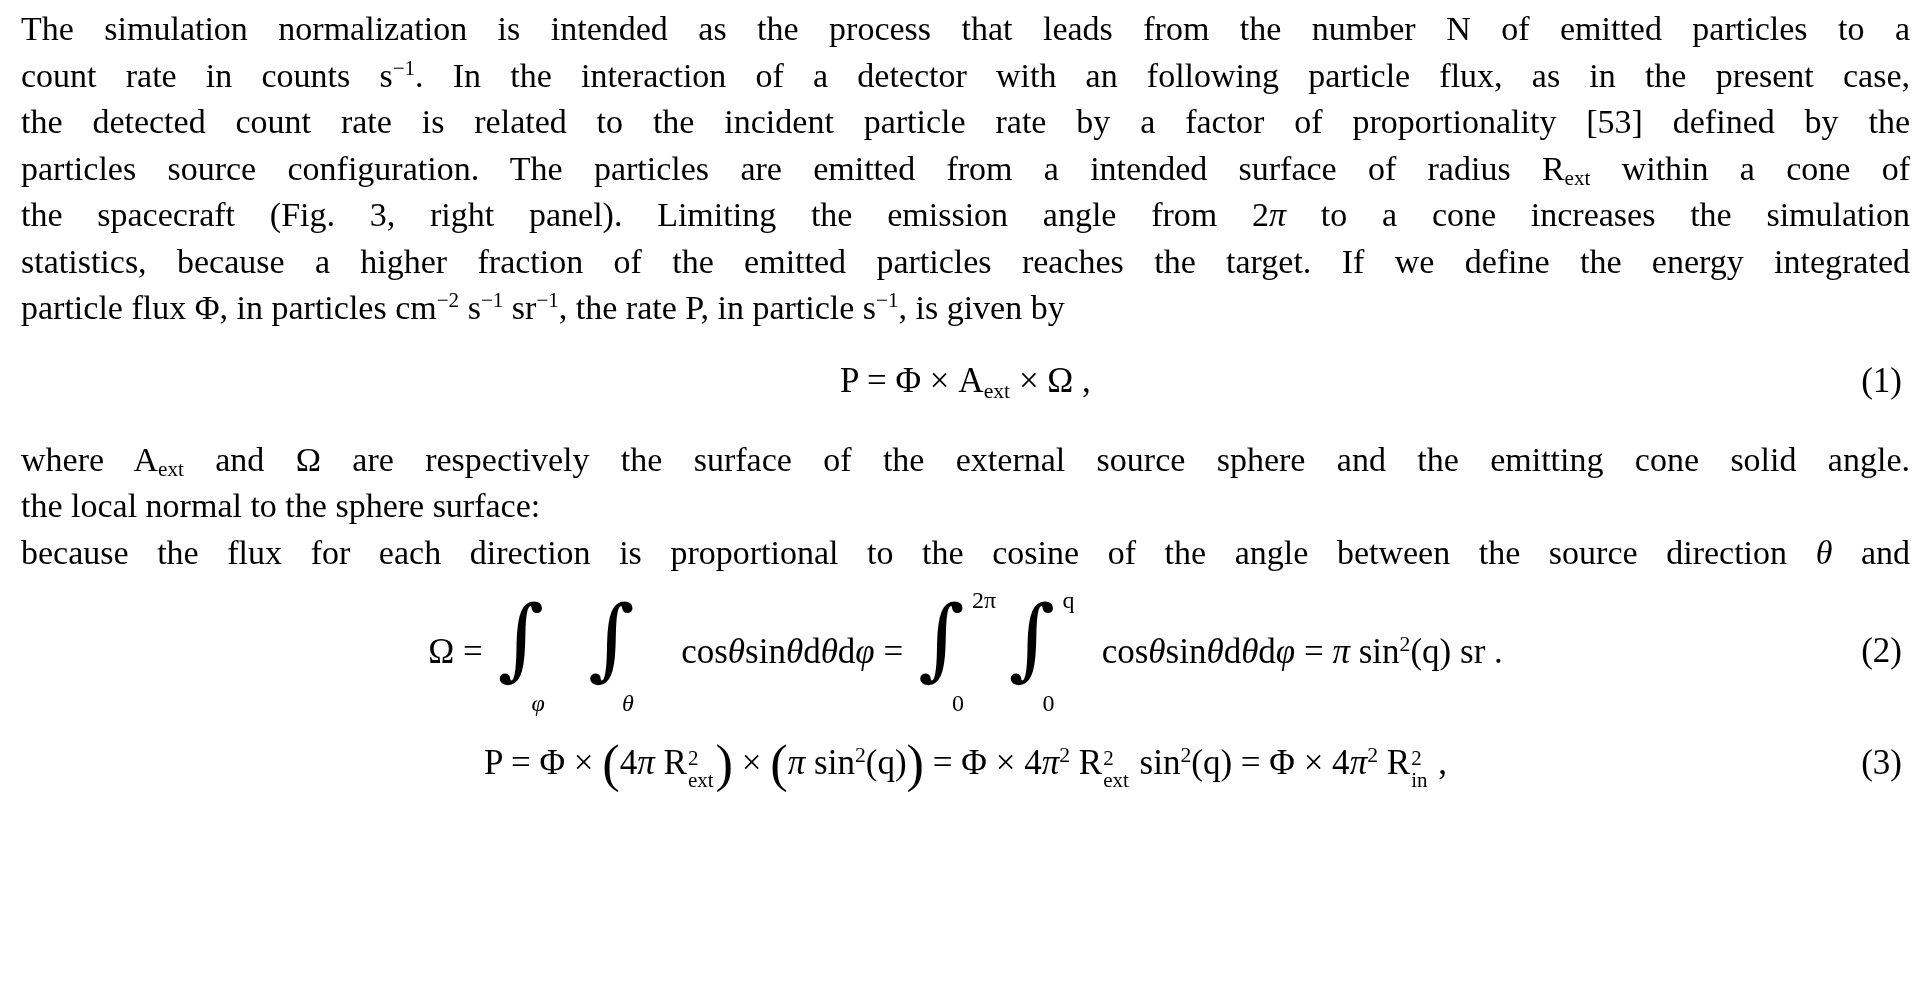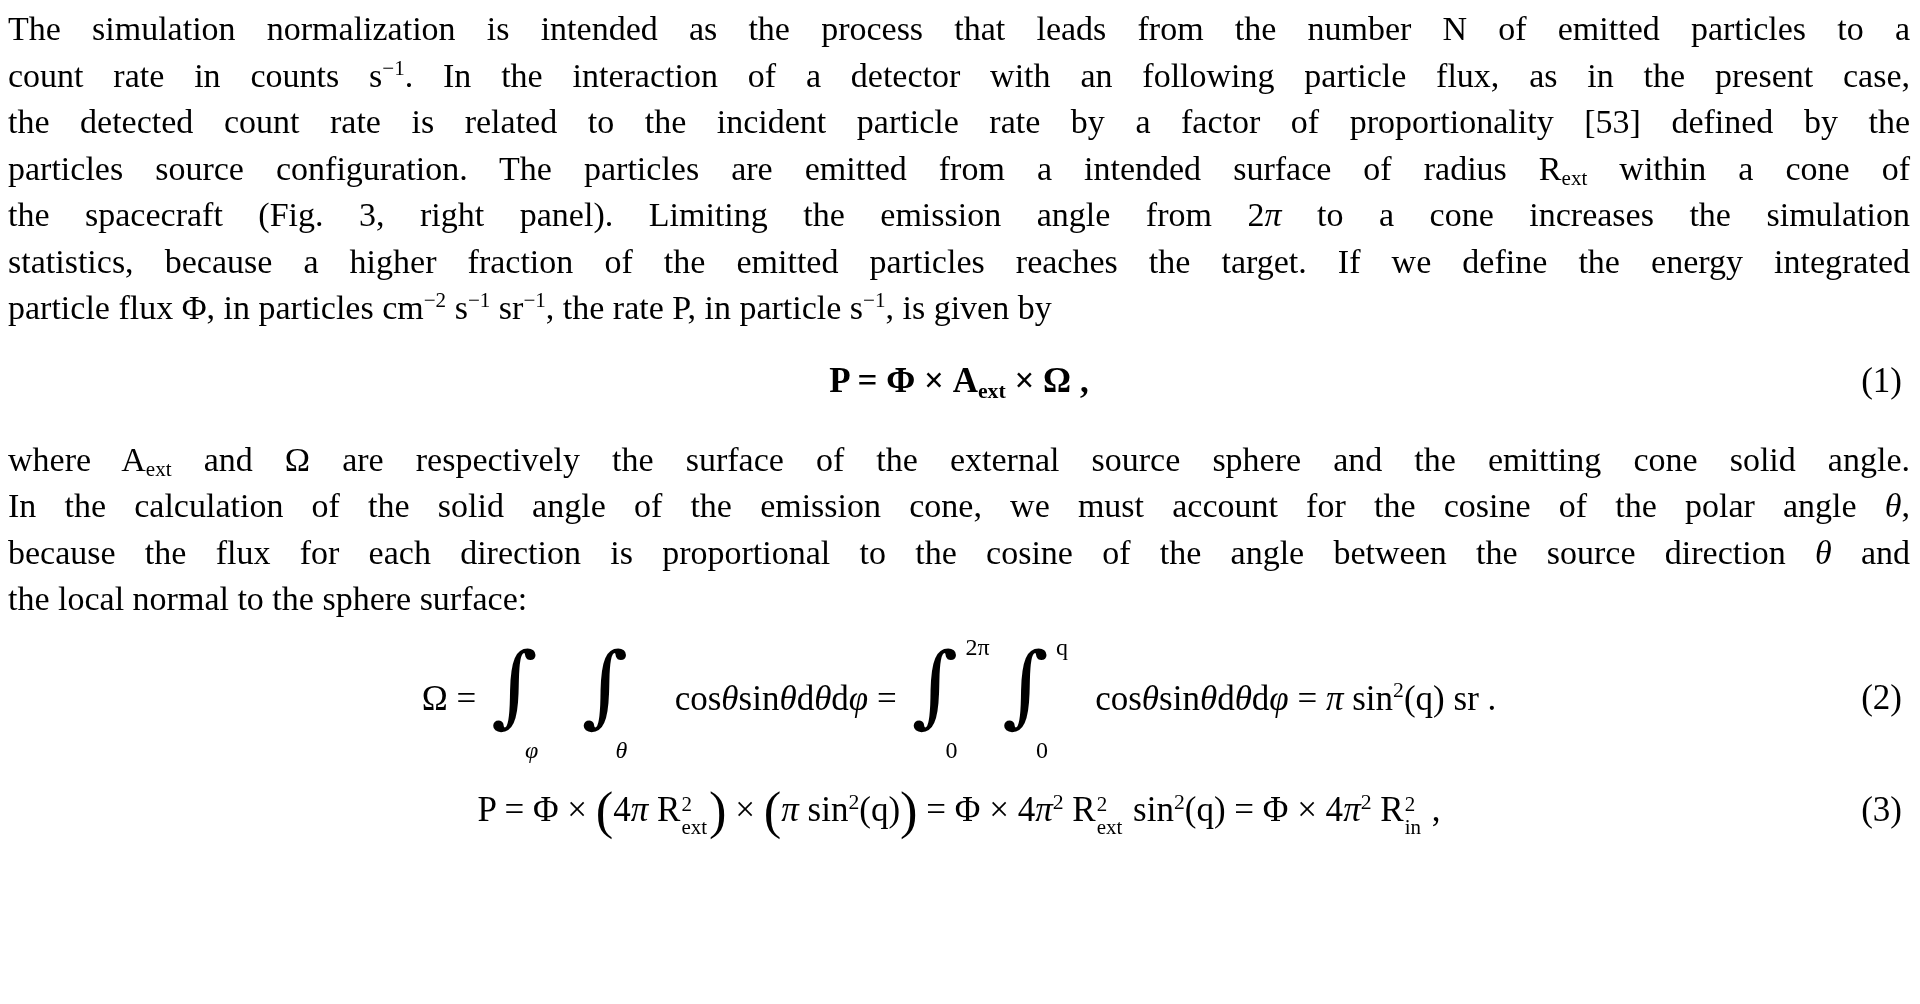--- a/index.html
+++ b/index.html
@@ -7,21 +7,21 @@
     padding: 0;
     background: #ffffff;
     width: 1920px;
     height: 1004px;
     overflow: hidden;
   }
   .page {
     box-sizing: border-box;
     width: 1920px;
     height: 1004px;
-    padding: 6px 10px 0 8px;
+    padding: 6px 10px 0 21px;
     font-family: "Liberation Serif", "DejaVu Serif", serif;
     color: #000000;
     background: #ffffff;
   }
   
   .para { font-size: 34px; }
   .pline {
     line-height: 46.5px;
     height: 46.5px;
     text-align: justify;
@@ -58,21 +58,21 @@
     white-space: nowrap;
   }
   .eqnum {
     position: absolute;
     right: 8px;
     top: 50%;
     transform: translateY(-50%);
     font-size: 35px;
   }
   .eqrow-1 { margin-top: 18px;  height: 62px; }
-  .eqrow-1 .eq { line-height: 62px; font-weight: bold; }
+  .eqrow-1 .eq { line-height: 62px; }
   .eqrow-2 { margin-top: 16px; height: 118px; margin-bottom: 6px; }
   .eqrow-2 .eq { line-height: 118px; }
   .eqrow-3 { margin-top: 20px; height: 66px; }
   .eqrow-3 .eq { line-height: 66px; }
   
   .bp {
     font-size: 150%;
     vertical-align: -0.14em;
     letter-spacing: 0;
   }
@@ -134,23 +134,22 @@
       <div class="pline plast"><span>particle flux Φ, in particles cm</span><span class="sup">−2</span><span> s</span><span class="sup">−1</span><span> sr</span><span class="sup">−1</span><span>, the rate P, in particle s</span><span class="sup">−1</span><span>, is given by</span></div>
     </div>
 
   <div class="eqrow eqrow-1">
     <div class="eq"><span>P = Φ × A</span><span class="sub">ext</span><span> × Ω ,</span></div>
     <div class="eqnum">(1)</div>
   </div>
 
   <div class="para para-2">
       <div class="pline"><span>where A</span><span class="sub">ext</span><span> and Ω are respectively the surface of the external source sphere and the emitting cone solid angle.</span></div>
-      <div class="pline"><span>In the calculation of the solid angle of the emission cone, we must account for the cosine of the polar angle </span><span class="it">θ</span><span>,</span></div>
+      <div class="pline plast"><span>the local normal to the sphere surface:</span></div>
       <div class="pline"><span>because the flux for each direction is proportional to the cosine of the angle between the source direction </span><span class="it">θ</span><span> and</span></div>
-      <div class="pline plast"><span>the local normal to the sphere surface:</span></div>
     </div>
 
   <div class="eqrow eqrow-2">
     <div class="eq"><span>Ω = </span><span class="int"><span class="ig">∫</span><span class="isub ilim-it">φ</span></span><span class="int"><span class="ig">∫</span><span class="isub ilim-it">θ</span></span><span> cos</span><span class="it">θ</span><span>sin</span><span class="it">θ</span><span>d</span><span class="it">θ</span><span>d</span><span class="it">φ</span><span> = </span><span class="int"><span class="ig">∫</span><span class="isup">2π</span><span class="isub">0</span></span><span class="int"><span class="ig">∫</span><span class="isup">q</span><span class="isub">0</span></span><span> cos</span><span class="it">θ</span><span>sin</span><span class="it">θ</span><span>d</span><span class="it">θ</span><span>d</span><span class="it">φ</span><span> = </span><span class="it">π</span><span> sin</span><span class="sup">2</span><span>(q)  sr .</span></div>
     <div class="eqnum">(2)</div>
   </div>
 
 
   <div class="eqrow eqrow-3">
     <div class="eq"><span>P = Φ × </span><span class="bp">(</span><span>4</span><span class="it">π</span><span> R</span><span class="ss"><span class="su">2</span><span class="sd">ext</span></span><span class="bp">)</span><span> × </span><span class="bp">(</span><span class="it">π</span><span> sin</span><span class="sup">2</span><span>(q)</span><span class="bp">)</span><span> = Φ × 4</span><span class="it">π</span><span class="sup">2</span><span> R</span><span class="ss"><span class="su">2</span><span class="sd">ext</span></span><span> sin</span><span class="sup">2</span><span>(q) = Φ × 4</span><span class="it">π</span><span class="sup">2</span><span> R</span><span class="ss"><span class="su">2</span><span class="sd">in</span></span><span> ,</span></div>

